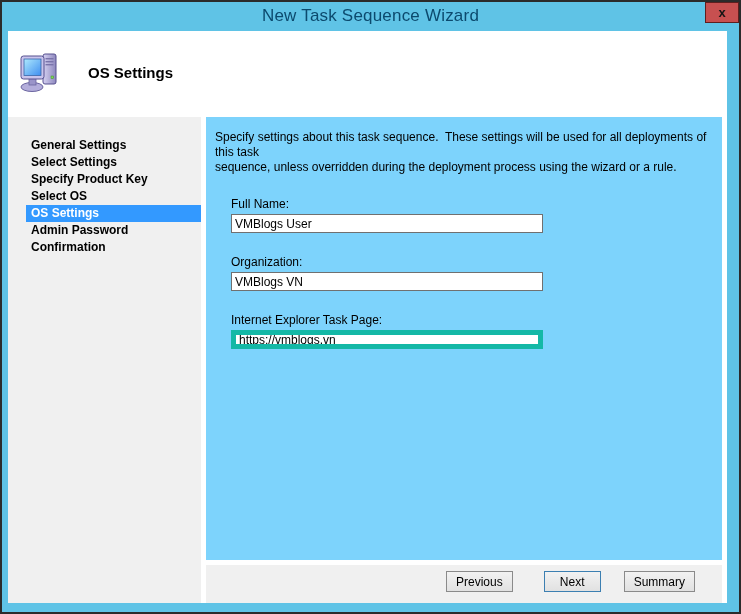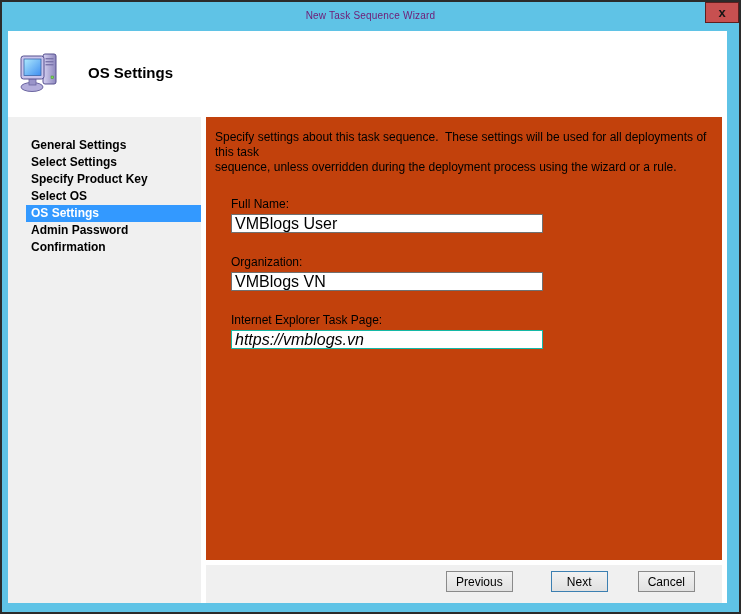--- a/index.html
+++ b/index.html
@@ -12,21 +12,21 @@
   .window {
     position:absolute; inset:0;
     background:#5fc3e6;
     border:2px solid #2b2b2b;
   }
   
   .titlebar {
     position:absolute; left:0; top:0; right:0; height:27px;
     display:flex; align-items:center; justify-content:center;
   }
-  .titlebar .title { font-size:10px; color:#701a75; letter-spacing:.2px; }
+  .titlebar .title { font-size:17px; color:#0c4a6e; letter-spacing:.2px; }
   .close-btn {
     position:absolute; top:0; right:0; width:34px; height:21px;
     background:#c75050; border:1px solid #5e1f1f;
     display:flex; align-items:center; justify-content:center;
     font-family:inherit; font-weight:700; font-size:13px; color:#141414;
     line-height:1; cursor:default;
   }
   
   .inner {
     position:absolute; left:6px; top:29px; right:12px; bottom:9px;
@@ -43,37 +43,37 @@
   }
   .step {
     height:17px; line-height:17px;
     margin-left:18px; padding-left:5px;
     color:#000; white-space:nowrap; cursor:default;font-weight:bold;
   }
   .step.selected { background:#3399ff; color:#fff; }
   
   .main {
     position:absolute; left:198px; top:86px; width:516px; height:443px;
-    background:#c2410c; padding:13px 10px 0 9px;
+    background:#7dd3fc; padding:13px 10px 0 9px;
   }
   .desc { white-space:pre-wrap; line-height:15px; width:502px; margin-bottom:22px; color:#000; }
   .field { margin-bottom:22px;margin-left:16px; }
   .field label { display:block; margin-bottom:3px; }
   .field input {
     display:block; width:312px; height:19px;
     border:1px solid #707070; background:#fff;
-    font-family:inherit; font-size:16px; padding:0 3px; outline:none;
+    font-family:inherit; font-size:12px; padding:0 3px; outline:none;
   }
-  .field input.focused { border:1px solid #14b8a6;font-style:italic; }
+  .field input.focused { border:5px solid #14b8a6; }
   
   .footer {
     position:absolute; left:198px; width:516px; top:534px; bottom:0;
     background:#f0f0f0;
     display:flex; justify-content:flex-end; align-items:flex-start;
-    gap:30px; padding:6px 27px 0 0;
+    gap:23px; padding:6px 27px 0 0;
   }
   .btn {
     min-width:57px; height:21px; padding:0 9px;
     background:linear-gradient(#f2f2f2,#e1e1e1);
     border:1px solid #8a8a8a;
     font-family:inherit; font-size:12px; color:#000; cursor:default;
   }
   .btn.default { border:1px solid #3c7fb1;margin-left:8px; }
 </style>
 </head>
@@ -173,17 +173,17 @@
           </div>
         </div>
     </div>
 
     <div class="footer">
 
         <button class="btn">Previous</button>
 
         <button class="btn default">Next</button>
 
-        <button class="btn">Cancel</button>
+        <button class="btn">Summary</button>
       </div>
 
   </div>
 </div>
 
 </body></html>

